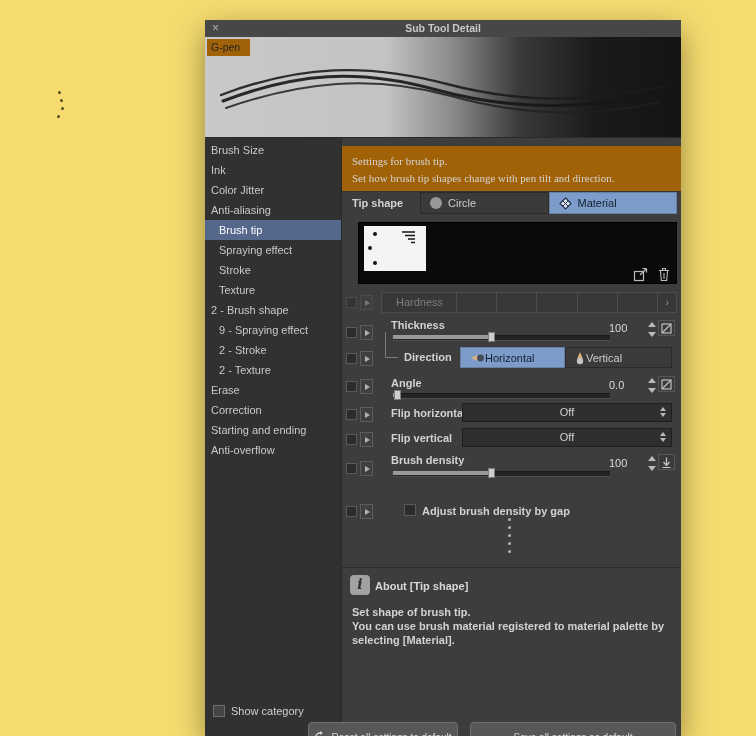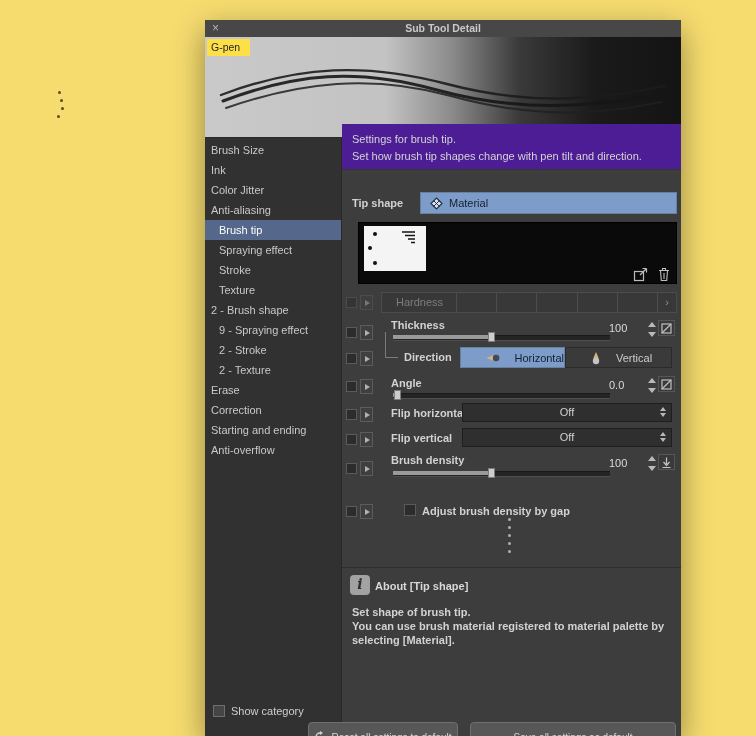--- a/index.html
+++ b/index.html
@@ -16,28 +16,28 @@
   }
   
   .titlebar{position:absolute;left:0;top:0;width:476px;height:17px;background:#474747;border-bottom:1px solid #2b2b2b;}
   .titlebar .title{text-align:center;line-height:17px;font-weight:bold;font-size:10.5px;color:#c9c9c9;}
   .close-btn{position:absolute;left:7px;top:0;line-height:16px;font-size:12px;color:#b5b5b5;}
   
   .preview{position:absolute;left:0;top:17px;width:476px;height:100px;background:#242424;border-bottom:1px solid #2a2a2a;}
   .preview-canvas{position:absolute;left:0;top:0;right:0;bottom:0;
     background:linear-gradient(90deg,#c9c9c9 0%,#c3c3c3 38%,#8a8a8a 52%,#3a3a3a 66%,#1a1a1a 82%,#141414 100%);}
   .preview svg{position:absolute;left:0;top:0;}
-  .gpen-label{position:absolute;left:2px;top:2px;background:#fde047;color:#262626;font-size:10.5px;padding:2px 10px 3px 4px;}
+  .gpen-label{position:absolute;left:2px;top:2px;background:#a16207;color:#262626;font-size:10.5px;padding:2px 10px 3px 4px;}
   
   .sidebar{position:absolute;left:0;top:118px;width:137px;bottom:0;background:#313131;border-right:1px solid #292929;box-sizing:border-box;padding-top:2px;}
   .sb-item{height:20px;line-height:20px;padding-left:6px;color:#c9c9c9;white-space:nowrap;cursor:default;}
   .sb-item.ind{padding-left:14px;}
   .sb-item.sel{background:#55688c;color:#ffffff;}
   
-  .desc{position:absolute;left:137px;top:104px;width:339px;height:46px;background:#4c1d95;border-bottom:1px solid #343434;box-sizing:border-box;padding:7px 0 0 10px;line-height:17px;color:#d4d4d4;}
+  .desc{position:absolute;left:137px;top:126px;width:339px;height:46px;background:#a16207;border-bottom:1px solid #343434;box-sizing:border-box;padding:7px 0 0 10px;line-height:17px;color:#d4d4d4;font-family:Liberation Serif, serif;}
   
   .lbl{position:absolute;color:#d2d2d2;white-space:nowrap;font-weight:bold;}
   .cb{position:absolute;width:11px;height:11px;background:#2c2c2c;border:1px solid #5a5a5a;box-sizing:border-box;}
   .exp{position:absolute;width:13px;height:15px;background:#3f3f3f;border:1px solid #5c5c5c;box-sizing:border-box;}
   .exp::after{content:"";position:absolute;left:4px;top:3.5px;width:0;height:0;border-left:5px solid #b2b2b2;border-top:3.5px solid transparent;border-bottom:3.5px solid transparent;}
   .dim{opacity:.5;}
   
   .seg{position:absolute;left:215px;top:172px;width:257px;height:22px;display:flex;}
   .seg-btn{flex:1;display:flex;align-items:center;gap:6px;padding-left:9px;background:#3a3a3a;border:1px solid #2a2a2a;box-sizing:border-box;color:#cdcdcd;}
   .seg-btn.sel{background:#7e9cc9;border-color:#66809f;color:#13202f;}
@@ -57,21 +57,21 @@
   .slider{position:absolute;height:13px;}
   .slider .track{position:absolute;left:0;right:0;top:5px;height:4px;background:#242424;border-top:1px solid #1a1a1a;border-bottom:1px solid #4f4f4f;}
   .slider .fill{position:absolute;left:0;top:5px;height:4px;background:#9a9a9a;}
   .slider .thumb{position:absolute;right:-4px;top:-3px;width:7px;height:10px;background:#cdcdcd;border:1px solid #7d7d7d;box-sizing:border-box;}
   .val{position:absolute;width:33px;text-align:left;color:#dadada;}
   .stepper{position:absolute;width:11px;height:15px;display:flex;flex-direction:column;align-items:center;justify-content:space-between;}
   .stepper .up{width:0;height:0;border-bottom:5px solid #b9b9b9;border-left:4px solid transparent;border-right:4px solid transparent;}
   .stepper .down{width:0;height:0;border-top:5px solid #b9b9b9;border-left:4px solid transparent;border-right:4px solid transparent;}
   .icon-btn{position:absolute;width:17px;height:16px;background:#3a3a3a;border:1px solid #565656;box-sizing:border-box;display:flex;align-items:center;justify-content:center;}
   
-  .dir-btn{position:absolute;top:327px;height:21px;display:flex;align-items:center;gap:14px;padding-left:24px;background:#3a3a3a;border:1px solid #2a2a2a;box-sizing:border-box;color:#cdcdcd;}
+  .dir-btn{position:absolute;top:327px;height:21px;display:flex;align-items:center;gap:0;padding-left:8px;background:#3a3a3a;border:1px solid #2a2a2a;box-sizing:border-box;color:#cdcdcd;}
   .dir-btn.sel{background:#7e9cc9;border-color:#66809f;color:#13202f;}
   
   .dropdown{position:absolute;left:257px;width:210px;height:19px;background:#2f2f2f;border:1px solid #1e1e1e;box-sizing:border-box;color:#d2d2d2;text-align:center;line-height:17px;}
   .dd-chev{position:absolute;right:5px;top:3px;display:flex;flex-direction:column;gap:2px;align-items:center;}
   .dd-chev i{display:block;width:0;height:0;}
   .dd-chev .u{border-bottom:4px solid #b9b9b9;border-left:3.5px solid transparent;border-right:3.5px solid transparent;}
   .dd-chev .d{border-top:4px solid #b9b9b9;border-left:3.5px solid transparent;border-right:3.5px solid transparent;}
   
   .bracket-v{position:absolute;left:180px;top:312px;height:26px;border-left:1px solid #7a7a7a;}
   .bracket-h{position:absolute;left:180px;top:337px;width:13px;border-top:1px solid #7a7a7a;}
@@ -134,20 +134,24 @@
     <div class="sb-item">Anti-overflow</div>
   </div>
 
   <div class="desc">
     <div>Settings for brush tip.</div>
     <div>Set how brush tip shapes change with pen tilt and direction.</div>
   </div>
 
   <div class="lbl" style="left:147px;top:177px">Tip shape</div>
   <div class="seg">
+    <div class="seg-btn">
+      <span class="circle-glyph"></span>
+      <span>Circle</span>
+    </div>
     <div class="seg-btn sel">
       <svg width="13" height="13" viewBox="0 0 13 13">
         <path d="M6.5 1 L12 6.5 L6.5 12 L1 6.5 Z" fill="#dbe3f0" stroke="#22314a" stroke-width="1.2"></path>
         <path d="M3.2 3.2 L9.8 9.8 M9.8 3.2 L3.2 9.8" stroke="#22314a" stroke-width="1"></path>
       </svg>
       <span>Material</span>
     </div>
   </div>
 
   <div class="material-box">

